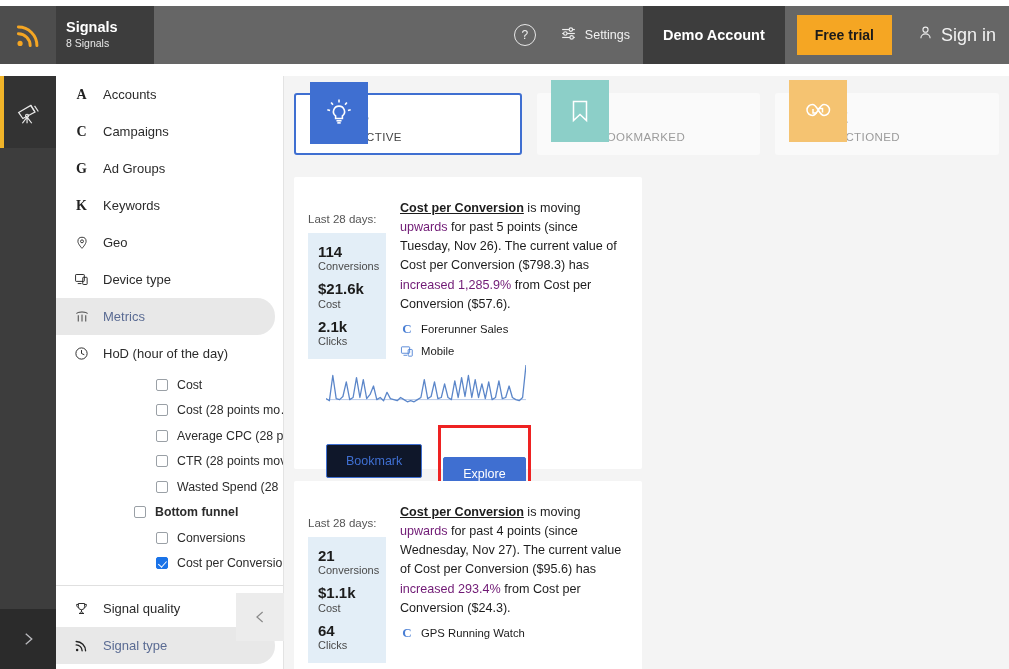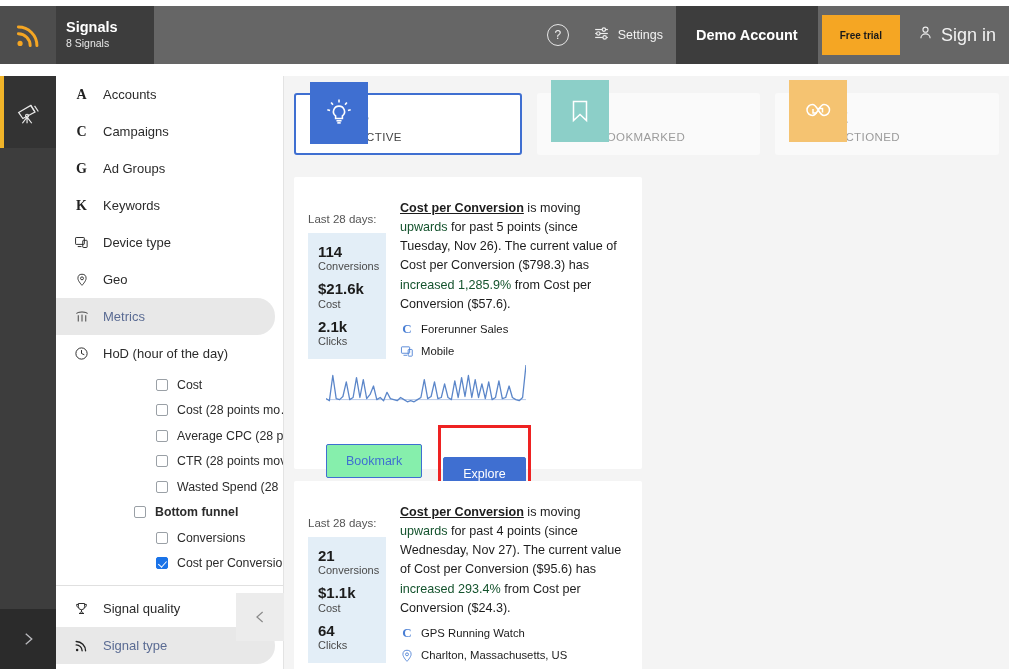--- a/index.html
+++ b/index.html
@@ -36,22 +36,22 @@
   .help-btn { padding: 0 10px; }
   .circle-q {
     width:22px;height:22px;border:1.4px solid #e6e6e6;border-radius:50%;
     display:flex;align-items:center;justify-content:center;color:#f0f0f0;font-size:12px;
   }
   .demo-account {
     background:#3d3d3d; color:#ffffff; font-size:14.5px; font-weight:bold;
     display:flex;align-items:center; padding: 8px 20px; cursor:pointer;
   }
   .free-trial {
-    background:#f5a623; color:#1a1a1a; font-size:10px; font-weight:bold;
-    display:flex;align-items:center; padding: 0 18px; margin: 9px 4px; cursor:pointer;
+    background:#f5a623; color:#1a1a1a; font-size:14px; font-weight:bold;
+    display:flex;align-items:center; padding: 0 18px; margin: 9px 12px; cursor:pointer;
   }
   .signin { font-size:18px; }
 
   
   .rail {
     position:absolute; left:0; top:76px; width:56px; height:593px; background:#3d3d3d;
   }
   .rail-item {
     position:relative; width:56px; height:72px; background:#333333;
     display:flex; align-items:center; justify-content:center; cursor:pointer;
@@ -144,31 +144,31 @@
   .sig-left { width:78px; flex:0 0 auto; padding-top:24px; }
   .last28 { font-size:11.5px; color:#555; margin-bottom:8px; }
   .metric-box { background:#e3eef7; padding:10px 8px 11px 10px; }
   .m-val { font-size:15px; font-weight:bold; color:#1c1c1c; line-height:1.15; }
   .m-lbl { font-size:11px; color:#4a4a4a; margin-bottom:7px; line-height:1.2; }
   .m-lbl.last { margin-bottom:0; }
 
   .sig-right { flex:1; padding-top:10px; }
   .sig-text { font-size:12.6px; line-height:1.52; color:#1c1c1c; }
   .lnk { text-decoration:underline; font-weight:bold; color:#1c1c1c; cursor:pointer; }
-  .up { color:#14532d;margin-top:24px; }
+  .up { color:#701a75;margin-top:24px; }
 
   .meta-row { display:flex; align-items:center; gap:7px; margin-top:7px; font-size:11.3px; color:#1c1c1c; }
   .meta-ico { color:#4a7fd4; width:14px; display:flex; align-items:center; justify-content:center; }
 
   .spark { margin: 6px 0 0 18px; }
   .btn-row { display:flex; gap:16px; margin: 14px 0 0 18px; align-items:center; }
   .btn {
     font-size:12.5px; padding: 9px 19px; border-radius:2px; cursor:pointer;
   }
-  .btn-outline { border:1px solid #3f6fd1; color:#3f6fd1; background:#86efac; }
+  .btn-outline { border:1px solid #3f6fd1; color:#3f6fd1; background:#0f172a; }
   .btn-primary { background:#3f6fd1; color:#fff; border:1px solid #3f6fd1;margin-top:27px; }
   .btn-focus-wrap { border:3px solid #ee2222; padding:2px; display:inline-block; }
 </style>
 </head>
 <body>
 
 <div id="app">
 
   <div class="top-strip"></div>
 
@@ -249,36 +249,36 @@
         <div class="nav-row">
           <span class="nav-ico letter-ico">G</span>
           <span class="nav-label">Ad Groups</span>
         </div>
         <div class="nav-row">
           <span class="nav-ico letter-ico">K</span>
           <span class="nav-label">Keywords</span>
         </div>
         <div class="nav-row">
           <span class="nav-ico">
+            <svg width="14" height="15" viewBox="0 0 24 24" fill="none" stroke="#222" stroke-width="1.5">
+              <path d="M12 22s7-7.2 7-12a7 7 0 1 0-14 0c0 4.8 7 12 7 12z"></path>
+              <circle cx="12" cy="10" r="2.5"></circle>
+            </svg>
+          </span>
+          <span class="nav-label">Geo</span>
+        </div>
+        <div class="nav-row">
+          <span class="nav-ico">
             <svg width="15" height="15" viewBox="0 0 24 24" fill="none" stroke="#222" stroke-width="1.5">
               <rect x="2.5" y="4" width="14" height="11" rx="1"></rect>
               <rect x="14" y="8.5" width="7" height="11.5" rx="1"></rect>
               <line x1="6" y1="18.5" x2="12" y2="18.5"></line>
             </svg>
           </span>
           <span class="nav-label">Device type</span>
-        </div>
-        <div class="nav-row">
-          <span class="nav-ico">
-            <svg width="14" height="15" viewBox="0 0 24 24" fill="none" stroke="#222" stroke-width="1.5">
-              <path d="M12 22s7-7.2 7-12a7 7 0 1 0-14 0c0 4.8 7 12 7 12z"></path>
-              <circle cx="12" cy="10" r="2.5"></circle>
-            </svg>
-          </span>
-          <span class="nav-label">Geo</span>
         </div>
         <div class="nav-row active">
           <span class="nav-ico">
             <svg width="16" height="15" viewBox="0 0 24 24" fill="none" stroke="#3b3b3b" stroke-width="1.5">
               <path d="M3 7c4-3 14-3 18 0"></path>
               <line x1="6" y1="10" x2="6" y2="20"></line>
               <line x1="12" y1="9" x2="12" y2="20"></line>
               <line x1="18" y1="10" x2="18" y2="20"></line>
             </svg>
           </span>
@@ -466,28 +466,19 @@
               </div>
        </div>
        <div class="sig-right">
          <div class="sig-text"><span class="lnk">Cost per Conversion</span><span> is moving </span><span class="up">upwards</span><span> for past 4 points (since Wednesday, Nov 27). The current value of Cost per Conversion ($95.6) has </span><span class="up">increased 293.4%</span><span> from Cost per Conversion ($24.3).</span></div>
          <div class="meta-row">
         <span class="meta-ico">
                   <span class="letter-ico" style="font-size:13px;color:#4a7fd4">C</span>
                 </span>
         <span>GPS Running Watch</span>
       </div>
-              <div class="meta-row">
-        <span class="meta-ico">
-                  <svg width="14" height="15" viewBox="0 0 24 24" fill="none" stroke="#4a7fd4" stroke-width="1.5">
-                    <path d="M12 22s7-7.2 7-12a7 7 0 1 0-14 0c0 4.8 7 12 7 12z"></path>
-                    <circle cx="12" cy="10" r="2.5"></circle>
-                  </svg>
-                </span>
-        <span>Charlton, Massachusetts, US</span>
-      </div>
        </div>
      </div>
      </div>
       </div>
   </div>
 
 </div>
 
 </body></html>

